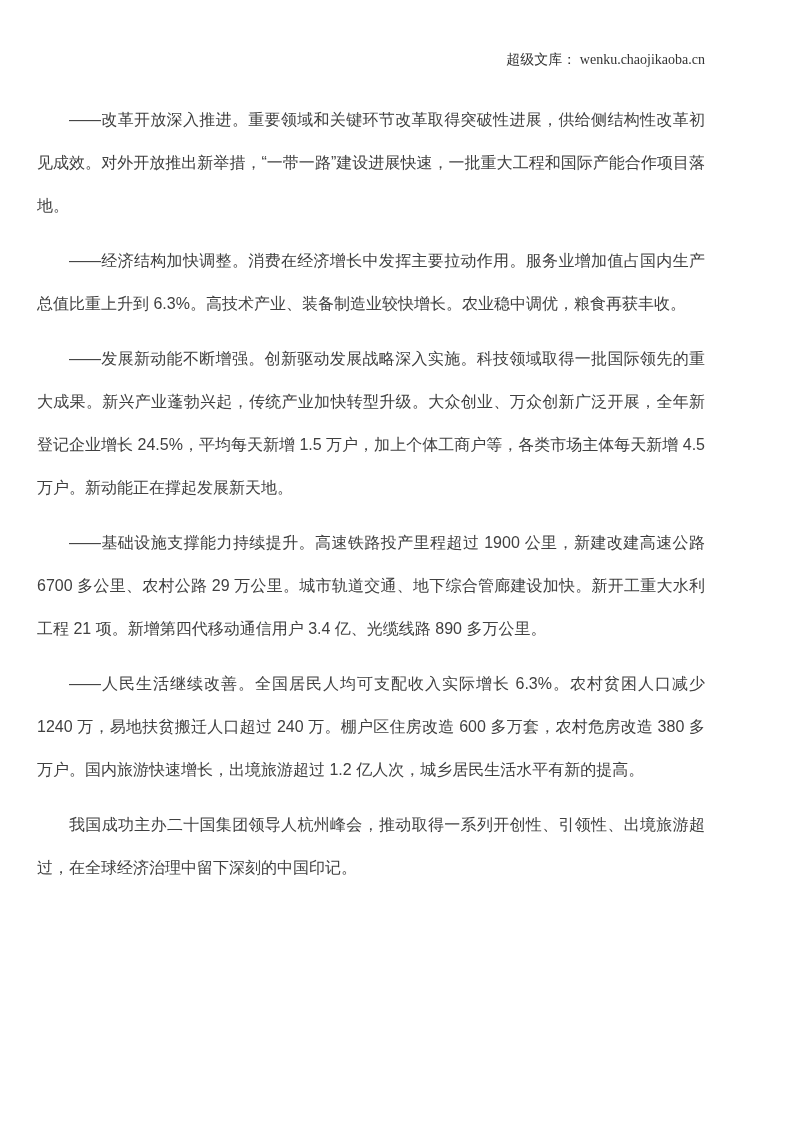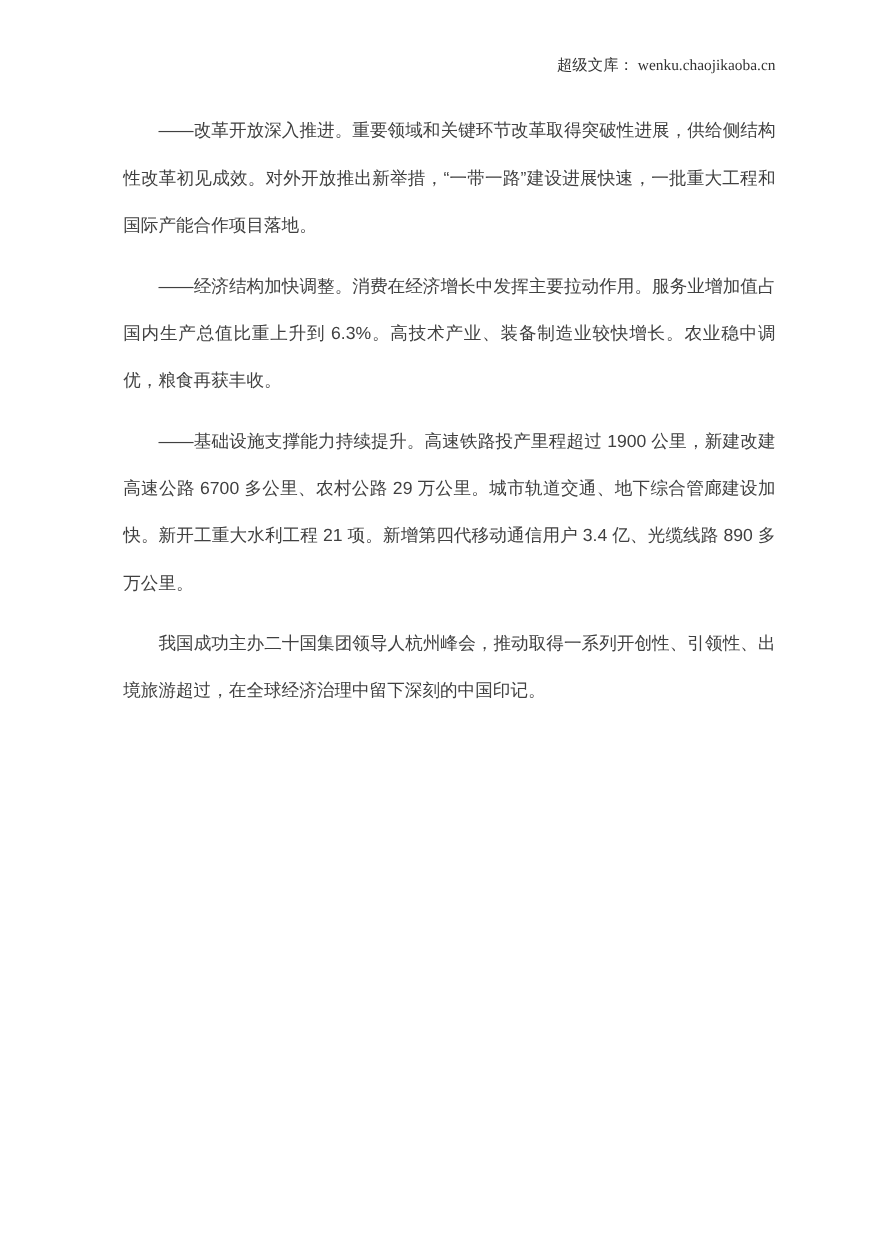--- a/index.html
+++ b/index.html
@@ -18,21 +18,21 @@
     top: 51px;
     right: 88px;
     font-family: "Liberation Serif", serif;
     font-size: 14px;
     color: #333333;
     white-space: nowrap;
   }
   .doc-header .site-label,
   .doc-header .site-url { display: inline; }
   .content {
-    padding: 98px 88px 0 112px;
+    padding: 98px 88px 0 37px;
   }
   .content p {
     margin: 0 0 12px 0;
     font-size: 16px;
     line-height: 43px;
     color: #404040;
     text-align: justify;
     text-indent: 2em;
   }
 </style>
@@ -42,17 +42,19 @@
 <div class="page">
 
   <div class="doc-header">
     <span class="site-label">超级文库：</span>
     <span class="site-url">wenku.chaojikaoba.cn</span>
   </div>
 
   <div class="content">
     <p>——改革开放深入推进。重要领域和关键环节改革取得突破性进展，供给侧结构性改革初见成效。对外开放推出新举措，“一带一路”建设进展快速，一批重大工程和国际产能合作项目落地。</p>
     <p>——经济结构加快调整。消费在经济增长中发挥主要拉动作用。服务业增加值占国内生产总值比重上升到 6.3%。高技术产业、装备制造业较快增长。农业稳中调优，粮食再获丰收。</p>
+    <p>——发展新动能不断增强。创新驱动发展战略深入实施。科技领域取得一批国际领先的重大成果。新兴产业蓬勃兴起，传统产业加快转型升级。大众创业、万众创新广泛开展，全年新登记企业增长 24.5%，平均每天新增 1.5 万户，加上个体工商户等，各类市场主体每天新增 4.5 万户。新动能正在撑起发展新天地。</p>
     <p>——基础设施支撑能力持续提升。高速铁路投产里程超过 1900 公里，新建改建高速公路 6700 多公里、农村公路 29 万公里。城市轨道交通、地下综合管廊建设加快。新开工重大水利工程 21 项。新增第四代移动通信用户 3.4 亿、光缆线路 890 多万公里。</p>
+    <p>——人民生活继续改善。全国居民人均可支配收入实际增长 6.3%。农村贫困人口减少 1240 万，易地扶贫搬迁人口超过 240 万。棚户区住房改造 600 多万套，农村危房改造 380 多万户。国内旅游快速增长，出境旅游超过 1.2 亿人次，城乡居民生活水平有新的提高。</p>
     <p>我国成功主办二十国集团领导人杭州峰会，推动取得一系列开创性、引领性、出境旅游超过，在全球经济治理中留下深刻的中国印记。</p>
   </div>
 
 </div>
 
 </body></html>

